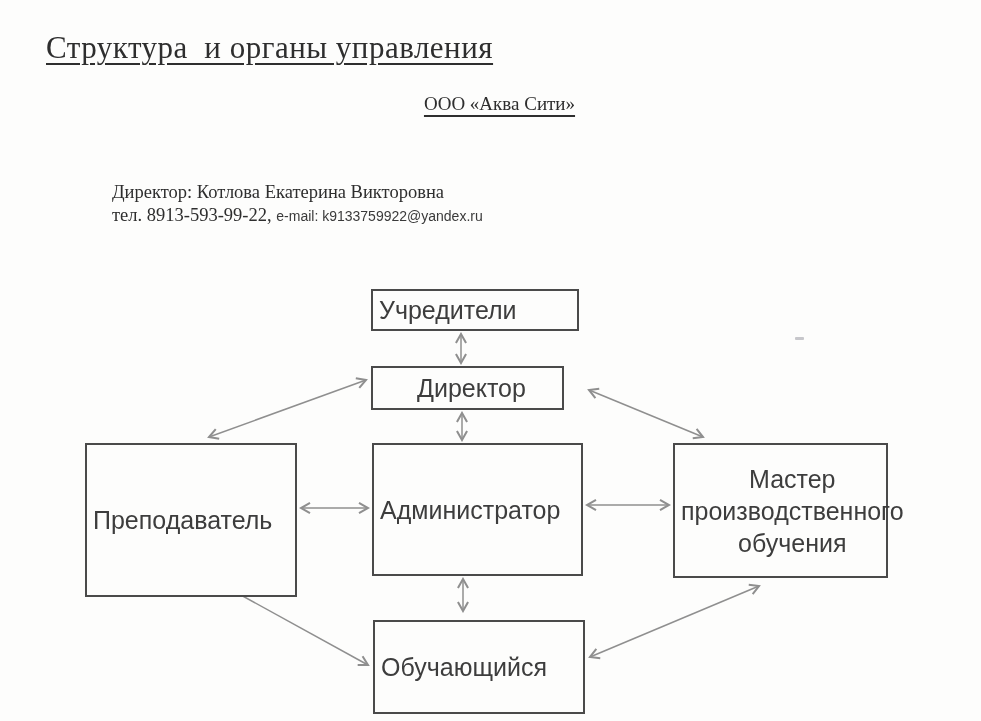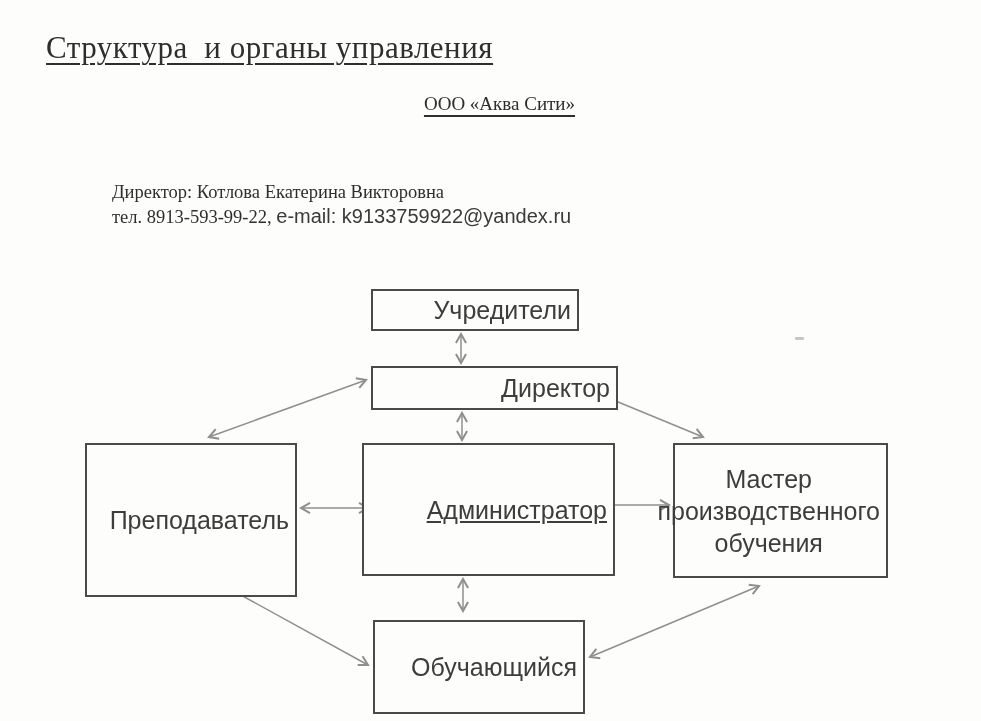--- a/index.html
+++ b/index.html
@@ -49,38 +49,38 @@
     position: absolute;
     top: 138px;
     left: 112px;
     font-size: 18.5px;
     line-height: 1.22;
     color: #2e2e2e;
     margin-top: 43px;
   }
   .contact .sans {
     font-family: "Liberation Sans", sans-serif;
-    font-size: 20px;
+    font-size: 14px;
     color: #3a3a3a;
   }
   #edges {
     position: absolute;
     left: 0;
     top: 0;
     width: 981px;
     height: 721px;
   }
   .node {
     position: absolute;
     box-sizing: border-box;
     border: 2px solid #4a4a4a;
     background: #fdfdfc;
     display: flex;
     align-items: center;
-    justify-content: flex-end;
+    justify-content: flex-start;
     text-align: center;
     font-family: "Liberation Sans", sans-serif;
     font-size: 25px;
     line-height: 1.28;
     color: #3d3d3d;
     padding: 2px 6px;
   }
   .artifact {
     position: absolute;
     background: #9a9aa2;
@@ -116,24 +116,24 @@
       <line x1="366" y1="380" x2="209" y2="437" stroke="#8f8f8f" stroke-width="1.5" marker-start="url(#ah)" marker-end="url(#ah)"></line>
       <line x1="589" y1="390" x2="703" y2="437" stroke="#8f8f8f" stroke-width="1.5" marker-start="url(#ah)" marker-end="url(#ah)"></line>
       <line x1="219" y1="583" x2="368" y2="665" stroke="#8f8f8f" stroke-width="1.5" marker-start="url(#ah)" marker-end="url(#ah)"></line>
       <line x1="590" y1="657" x2="759" y2="586" stroke="#8f8f8f" stroke-width="1.5" marker-start="url(#ah)" marker-end="url(#ah)"></line>
     </svg>
 
   <div id="nodes">
       <div class="node" style="left: 371px; top: 289px; width: 208px; height: 42px;">
         <span>Учредители</span>
       </div>
-      <div class="node" style="left: 371px; top: 366px; width: 247px; height: 44px; padding-left: 44px;">
+      <div class="node" style="left: 371px; top: 366px; width: 193px; height: 44px; padding-left: 44px;">
         <span>Директор</span>
       </div>
-      <div class="node" style="left: 362px; top: 443px; width: 253px; height: 133px; text-decoration: underline;">
+      <div class="node" style="left: 372px; top: 443px; width: 211px; height: 133px;">
         <span>Администратор</span>
       </div>
       <div class="node" style="left: 85px; top: 443px; width: 212px; height: 154px;">
         <span>Преподаватель</span>
       </div>
       <div class="node" style="left: 673px; top: 443px; width: 215px; height: 135px;">
         <span>Мастер производственного обучения</span>
       </div>
       <div class="node" style="left: 373px; top: 620px; width: 212px; height: 94px;">
         <span>Обучающийся</span>

